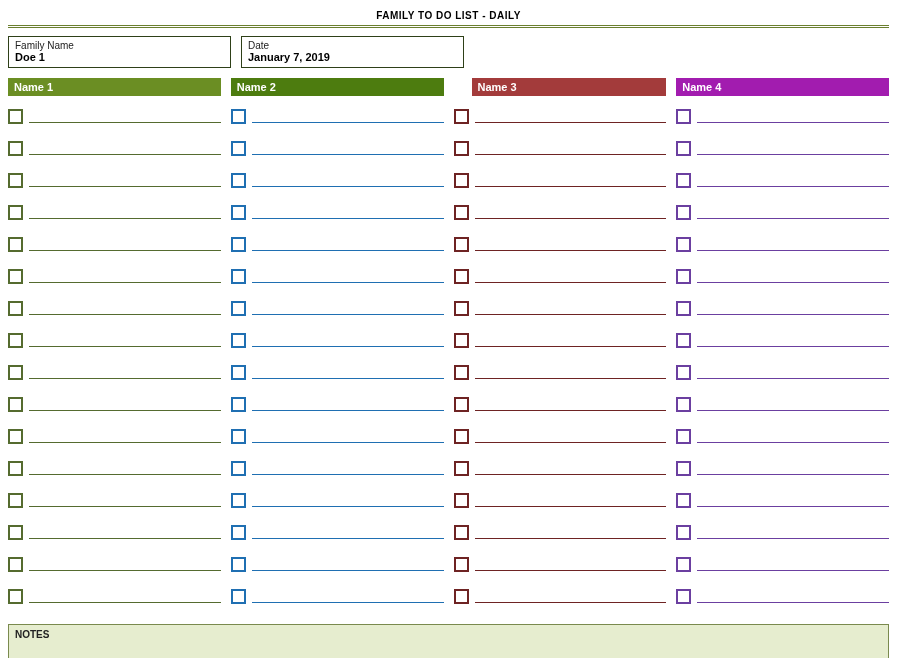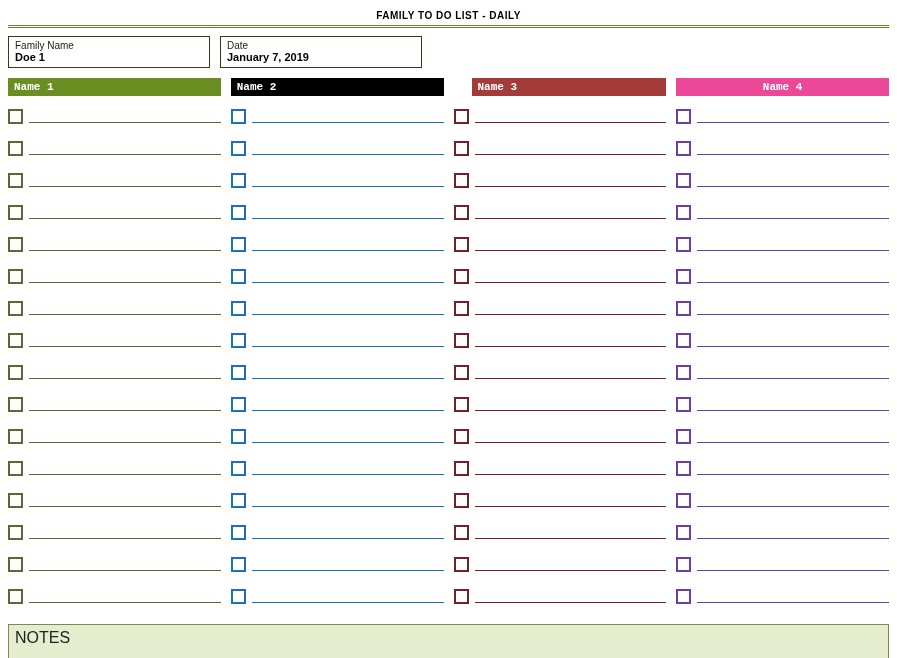--- a/index.html
+++ b/index.html
@@ -21,21 +21,21 @@
     margin-bottom: 8px;
   }
   .info-row {
     display: flex;
     gap: 10px;
     margin-bottom: 10px;
   }
   .info-box {
     border: 1px solid #2e4018;
     padding: 3px 6px 4px 6px;
-    width: 202px;
+    width: 223px;
     background: #fff;
   }
   .info-label {
     font-size: 10px;
     color: #222;
   }
   .info-value {
     font-size: 11px;
     font-weight: bold;
     color: #000;
@@ -48,26 +48,25 @@
     flex: 1;
     display: flex;
     flex-direction: column;
   }
   .col-header {
     color: #fff;
     font-size: 11px;
     font-weight: bold;
     padding: 3px 6px;
     margin-bottom: 10px;
-    font-family: Liberation Mono, monospace;
   }
   .col-green .col-header { background: #6b8e23; }
-  .col-blue  .col-header { background: #000000; }
+  .col-blue  .col-header { background: #4d7c0f; }
   .col-red   .col-header { background: #a33b3b; margin-left: 18px; }
-  .col-purple .col-header { background: #ec4899; text-align: center; }
+  .col-purple .col-header { background: #a21caf; }
 
   .task-row {
     display: flex;
     align-items: flex-end;
     gap: 6px;
     margin-bottom: 14px;
     height: 18px;
   }
   .checkbox {
     width: 15px;
@@ -93,22 +92,22 @@
   .col-purple .taskline { border-color: #6b3fa0; }
 
   .notes-box {
     margin-top: 6px;
     border: 1px solid #7a8a4e;
     background: #e6edcf;
     padding: 4px 6px;
     height: 50px;
   }
   .notes-label {
-    font-size: 16px;
-    font-weight: normal;
+    font-size: 10px;
+    font-weight: bold;
     color: #222;
   }
 </style>
 </head>
 <body>
 
 <div class="title">FAMILY TO DO LIST - DAILY</div>
 <div class="title-rule"></div>
 
 <div class="info-row">

